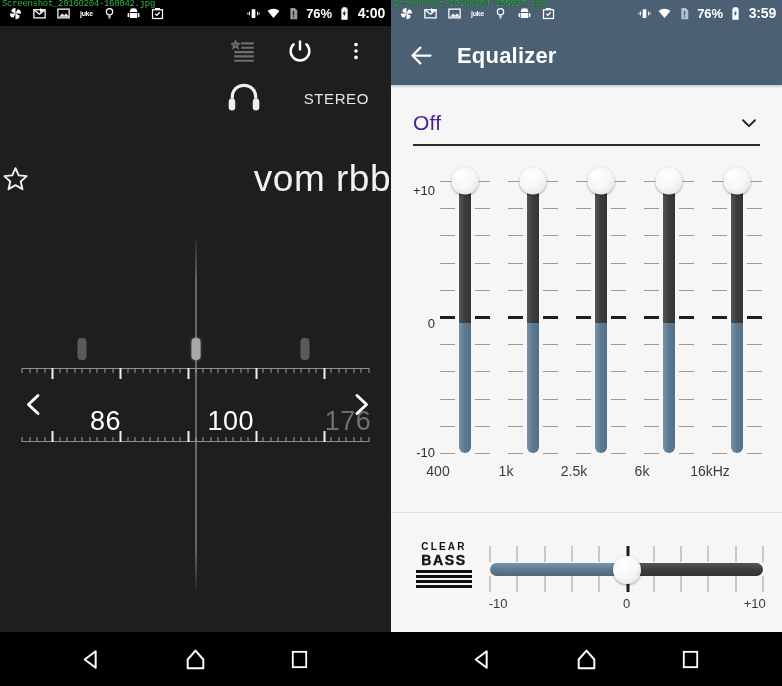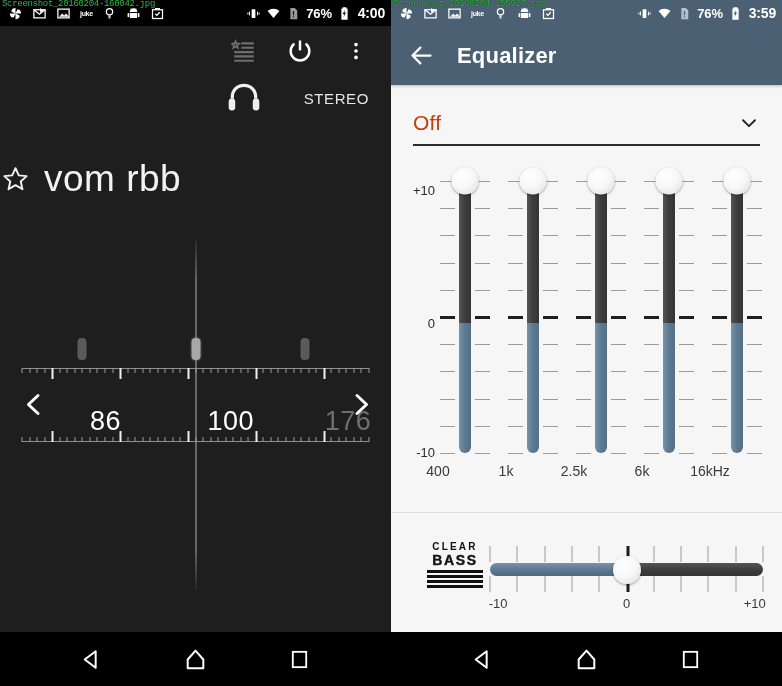--- a/index.html
+++ b/index.html
@@ -59,21 +59,21 @@
   }
   .tb-btn { width: 38px; height: 38px; display: flex; align-items: center; justify-content: center; }
 
   .radio-sub {
     height: 44px; display: flex; align-items: center;
     justify-content: flex-end; padding: 0 22px 0 20px; gap: 41px;
   }
   .stereo-txt { color: #e6e6e6; font-size: 15px; letter-spacing: 0.6px; }
 
   .station-row {
-    display: flex; align-items: center; justify-content: flex-start;
+    display: flex; align-items: center; justify-content: space-between;
     gap: 13px; margin-top: 38px;
   }
   .station-name {
     color: #f2f2f2; font-size: 37px; font-weight: 300;
     letter-spacing: 0.5px;
   }
 
   
   .needle {
     position: absolute; left: 50%; top: 240px;
@@ -134,21 +134,21 @@
     display: flex; align-items: center; gap: 22px; padding-left: 17px;
     box-shadow: 0 1px 3px rgba(0,0,0,0.25);
   }
   .eq-title { color: #fff; font-size: 22px; font-weight: bold; letter-spacing: 0.2px; }
 
   .preset {
     margin: 26px 22px 0 22px; padding-bottom: 9px;
     border-bottom: 2px solid #2c2c2c;
     display: flex; align-items: center; justify-content: space-between;
   }
-  .preset-val { font-size: 21px; color: #c2410c; letter-spacing: 0.2px; }
+  .preset-val { font-size: 21px; color: #4c1d95; letter-spacing: 0.2px; }
 
   
   .bands {
     position: absolute; left: 0; right: 0; top: 175px; height: 290px;
   }
   .axis-lbl {
     position: absolute; left: 10px; width: 34px; text-align: right;
     font-size: 13px; color: #2b2b2b;
   }
   .slider-col {
@@ -187,21 +187,21 @@
   }
 
   .divider {
     position: absolute; left: 0; right: 0; top: 512px;
     height: 1px; background: #dedede;
   }
 
   
   .cb { position: absolute; left: 0; right: 0; top: 530px; height: 90px; }
   .cb-logo {
-    position: absolute; left: 36px; top: 11px; width: 56px;
+    position: absolute; left: 25px; top: 11px; width: 56px;
   }
   .cb-clear {
     font-size: 10px; font-weight: bold; color: #111;
     letter-spacing: 2.2px; text-align: center; line-height: 12px;
   }
   .cb-bass {
     font-size: 14px; font-weight: bold; color: #111;
     letter-spacing: 1.6px; text-align: center; line-height: 15px;
     -webkit-text-stroke: 0.4px #111;
   }

